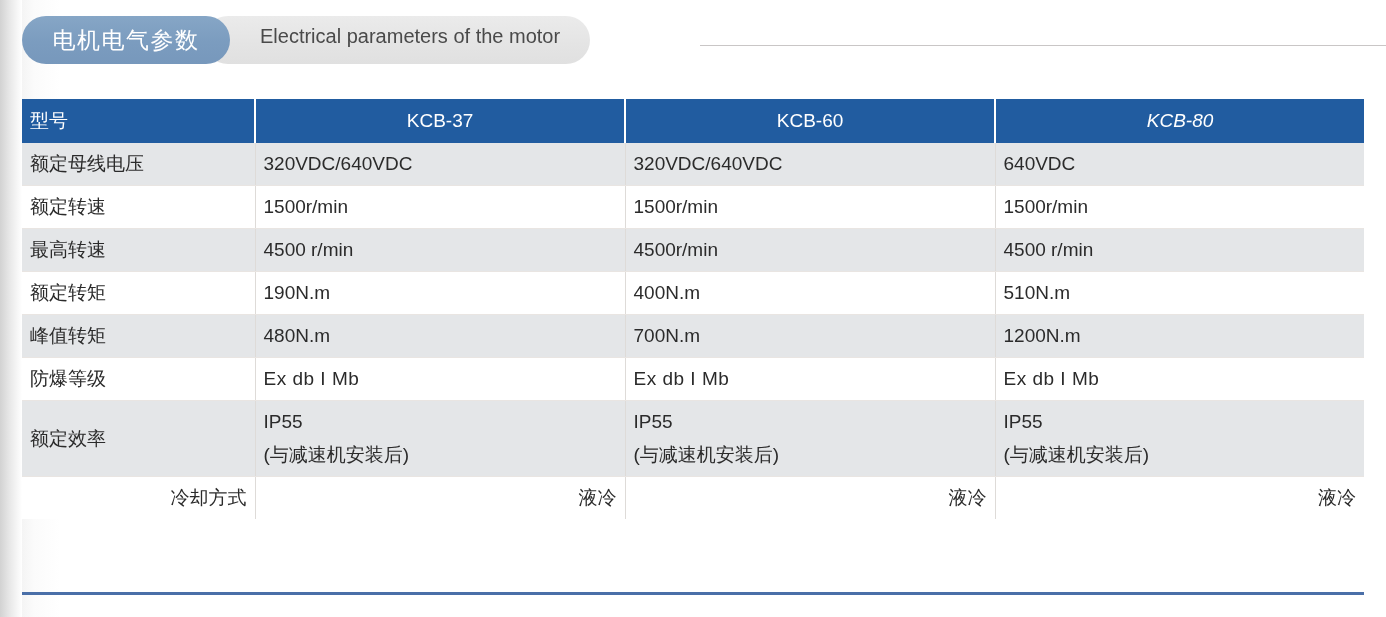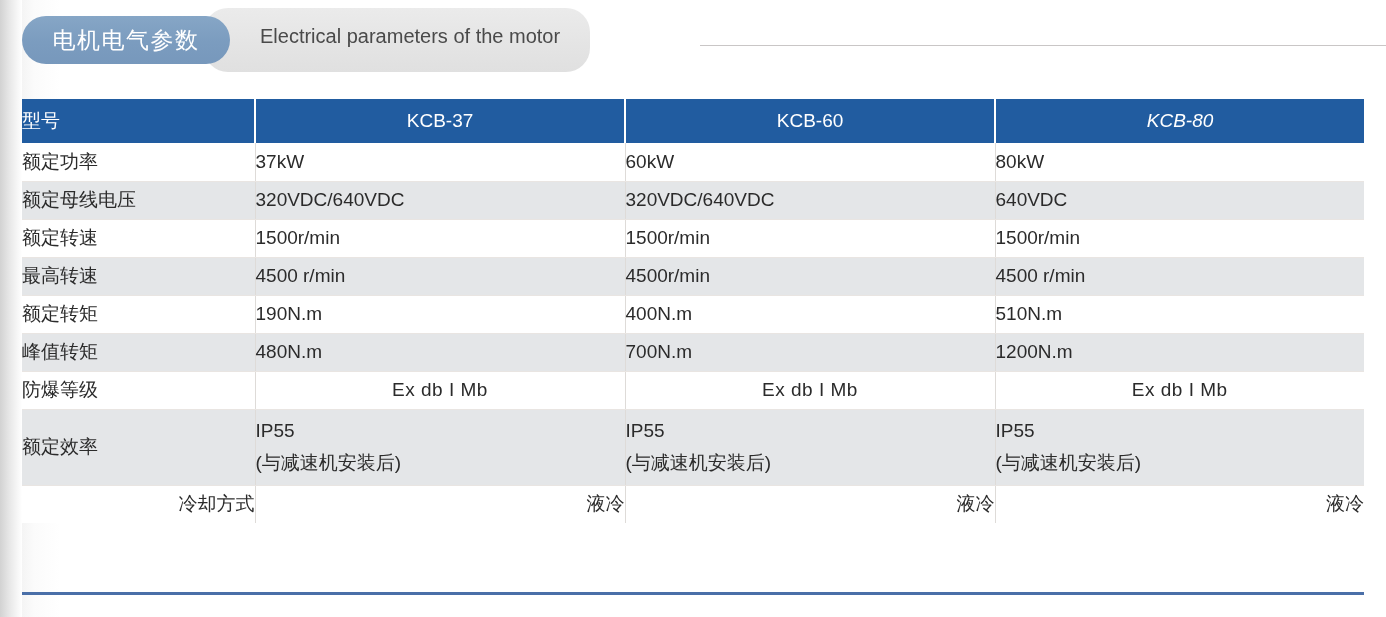--- a/index.html
+++ b/index.html
@@ -68,21 +68,21 @@
     letter-spacing: 1.5px;
     line-height: 1;
     white-space: nowrap;
     font-weight: 400;
   }
 
   .pill-gray {
     position: relative;
     z-index: 1;
     margin-left: -26px;
-    height: 64px;
+    height: 48px;
     border-radius: 24px;
     background: linear-gradient(to bottom, #ebebeb 0%, #e4e4e4 60%, #e0e0e0 100%);
     display: flex;
     align-items: center;
     padding: 0 30px 8px 56px;
     box-sizing: border-box;
   }
   .pill-gray-label {
     color: #4a4a4a;
     font-size: 20px;
@@ -110,21 +110,21 @@
     table-layout: fixed;
   }
 
   #spec-table col.c-label { width: 233px; }
   #spec-table col.c-v1    { width: 370px; }
   #spec-table col.c-v2    { width: 370px; }
   #spec-table col.c-v3    { width: 369px; }
 
   #spec-table th,
   #spec-table td {
-    padding: 0;
+    padding: 8px;
     margin: 0;
     vertical-align: middle;
     font-weight: 400;
   }
 
   
   thead tr {
     height: 44px;
   }
   thead th {
@@ -170,21 +170,21 @@
   td.cell-val {
     text-align: left;
     padding-left: 80px;
     border-right: 1px solid #dedbd8;
   }
   td.cell-val:last-child { border-right: none; }
 
   .val-line    { display: block; line-height: 1.18; }
   .val-line + .val-line { margin-top: 10px; }
 
-  .spaced { letter-spacing: 0.5px; text-align: center; }
+  .spaced { letter-spacing: 0.5px; }
 
   #table-bottom-rule {
     position: absolute;
     left: 22px;
     top: 592px;
     width: 1342px;
     height: 3px;
     background: #4a6fa8;
   }
 
@@ -227,32 +227,20 @@
     </colgroup>
     <thead>
       <tr>
         <th class="th-label">型号</th>
         <th class="th-model">KCB-37</th>
         <th class="th-model">KCB-60</th>
         <th class="th-model">KCB-80</th>
       </tr>
     </thead>
     <tbody id="table-body">
-        <tr class="odd">
-          <td class="cell-label">额定功率</td>
-          <td class="cell-val">
-            <span class="val-line">37kW</span>
-          </td>
-          <td class="cell-val">
-            <span class="val-line">60kW</span>
-          </td>
-          <td class="cell-val">
-            <span class="val-line">80kW</span>
-          </td>
-        </tr>
         <tr class="even">
           <td class="cell-label">额定母线电压</td>
           <td class="cell-val">
             <span class="val-line">320VDC/640VDC</span>
           </td>
           <td class="cell-val">
             <span class="val-line">320VDC/640VDC</span>
           </td>
           <td class="cell-val">
             <span class="val-line">640VDC</span>

